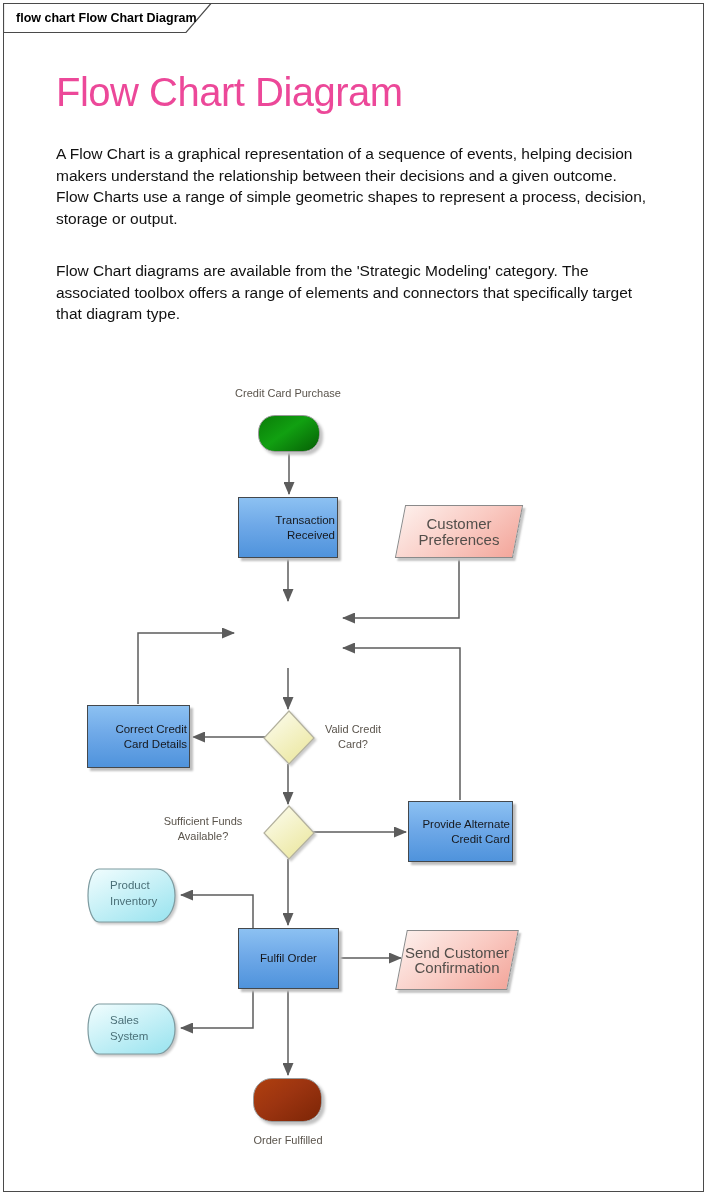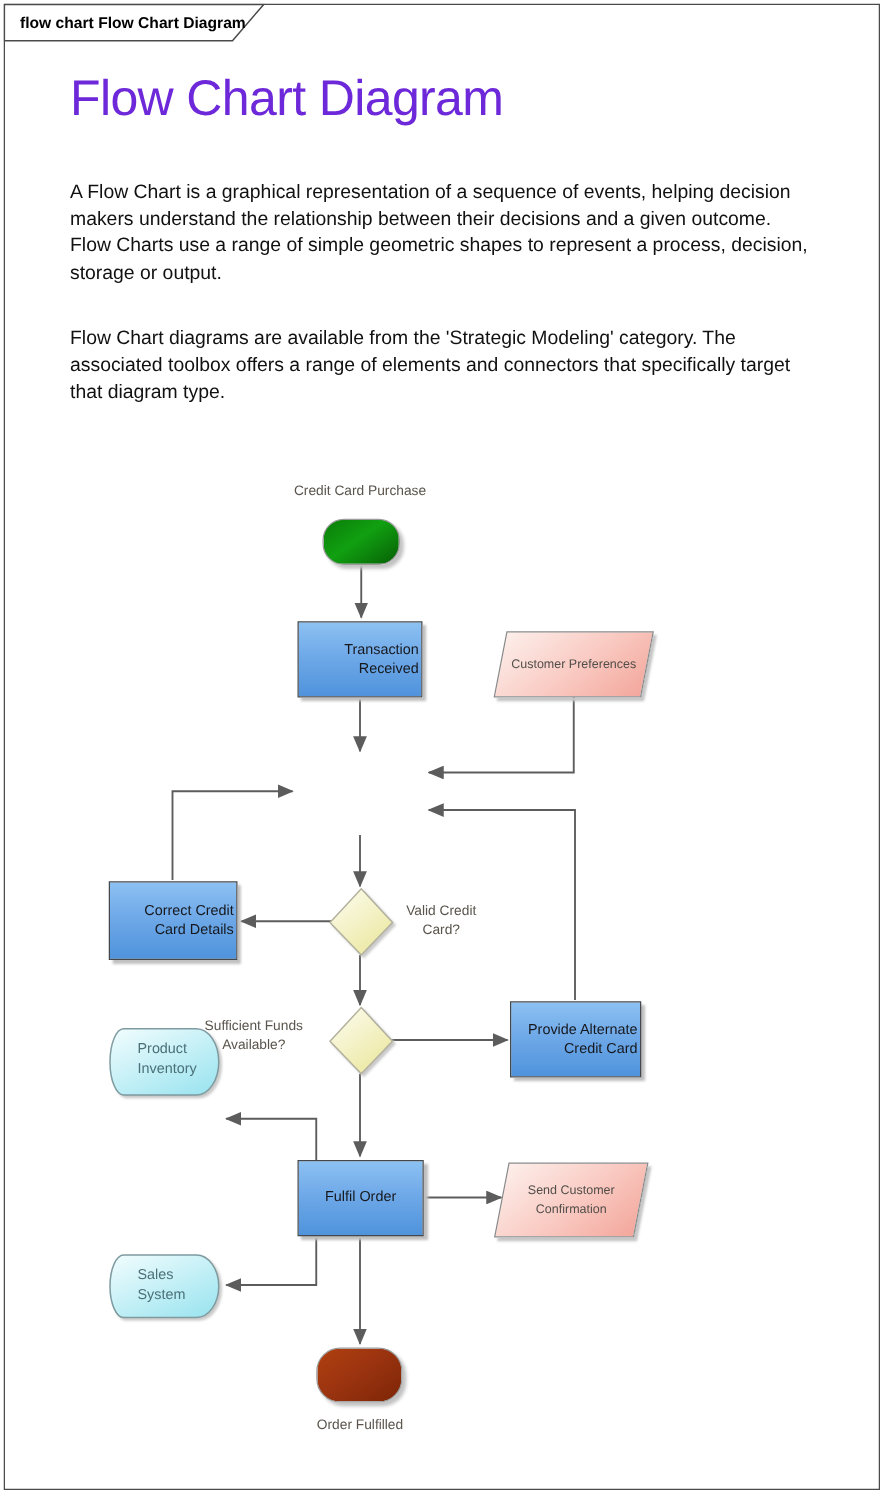--- a/index.html
+++ b/index.html
@@ -3,38 +3,38 @@
 <meta charset="utf-8">
 <style>
   html,body{margin:0;padding:0;background:#fff;}
   #page{position:relative;width:707px;height:1195px;background:#fff;overflow:hidden;
         font-family:"Liberation Sans",sans-serif;}
   #frame{position:absolute;left:3px;top:3px;right:3px;bottom:3px;border:1px solid #4a4a4a;}
   
   #tab-shape{position:absolute;left:3px;top:3px;}
   #tab-label{position:absolute;left:16px;top:11px;font-size:12.5px;font-weight:bold;color:#000;white-space:nowrap;}
   
-  #title{position:absolute;left:56px;top:57px;font-size:40px;color:#6d28d9;letter-spacing:-0.5px;white-space:nowrap;}
+  #title{position:absolute;left:56px;top:70px;font-size:40px;color:#ec4899;letter-spacing:-0.5px;white-space:nowrap;}
   .para{position:absolute;left:56px;width:596px;font-size:15.5px;line-height:21.5px;color:#111;}
   #para1{top:143px;}
   #para2{top:260px;}
   
   #connectors{position:absolute;left:0;top:0;z-index:1;}
   
   .node{position:absolute;z-index:2;box-sizing:border-box;}
   .proc{display:flex;align-items:center;justify-content:center;text-align:right;
         font-size:11.5px;line-height:15px;color:#16181d;
         background:linear-gradient(180deg,#8cc1f2 0%,#6fa9e8 45%,#4f93dc 100%);
         border:1px solid #44484c;box-shadow:3px 3px 2px #bfbfbf;padding:2px;}
   .pg{z-index:2;}
   .pg .pg-bg{position:absolute;inset:0;transform:skewX(-11deg);
         background:linear-gradient(135deg,#fdeeea 0%,#f9c9c1 55%,#f3a79c 100%);
         border:1px solid #8a8a8a;box-shadow:3px 3px 2px #c6c6c6;}
   .pg .pg-txt{position:absolute;inset:0;display:flex;align-items:center;justify-content:center;
-        text-align:center;font-size:10px;line-height:15.5px;color:#524e4a;}
+        text-align:center;font-size:15px;line-height:15.5px;color:#524e4a;}
   .rounded{border:1px solid #9a9a9a;box-shadow:3px 3px 3px #c2c2c2;}
   #start-node{left:258px;top:415px;width:62px;height:37px;border-radius:17px;
         background:linear-gradient(145deg,#0a7d08 0%,#11a011 45%,#065f05 100%);}
   #end-node{left:253px;top:1078px;width:69px;height:44px;border-radius:19px;
         background:linear-gradient(145deg,#b0400f 0%,#9c3410 45%,#7c2506 100%);}
   .lbl{position:absolute;z-index:2;font-size:11px;line-height:15px;color:#5a544c;text-align:center;}
   .store{z-index:2;}
   .store .store-txt{position:absolute;left:23px;top:9px;font-size:11.5px;line-height:16px;color:#4b7078;}
   .dec{z-index:2;filter:drop-shadow(2.5px 2.5px 1px #c9c9c9);}
 </style>
@@ -109,21 +109,21 @@
     <defs>
       <linearGradient id="dg2" x1="0" y1="0" x2="0.7" y2="1">
         <stop offset="0" stop-color="#fdfdf2"></stop>
           <stop offset="1" stop-color="#ece8a2"></stop>
       </linearGradient>
     </defs>
     <polygon points="26,1 51,28 26,54 1,28" fill="url(#dg2)" stroke="#b3b19e" stroke-width="1.2"></polygon>
   </svg>
   <div class="lbl" style="left:155px;top:814px;width:96px;">Sufficient Funds Available?</div>
 
-  <div class="node store" style="left:87px;top:822px;width:91px;height:38px;">
+  <div class="node store" style="left:87px;top:868px;width:91px;height:38px;">
     <svg width="91" height="55" style="filter:drop-shadow(2.5px 2.5px 1px #c9c9c9);">
       <defs>
         <linearGradient id="sg1" x1="0" y1="0" x2="0.8" y2="1">
           <stop offset="0" stop-color="#f2fdfe"></stop>
             <stop offset="1" stop-color="#9fe5f0"></stop>
         </linearGradient>
       </defs>
       <path d="M12,1 H70 A18,26.5 0 0 1 70,54 H12 A11,26.5 0 0 1 12,1 Z" fill="url(#sg1)" stroke="#7e9ba0" stroke-width="1.2"></path>
     </svg>
     <div class="store-txt">Product Inventory</div>

